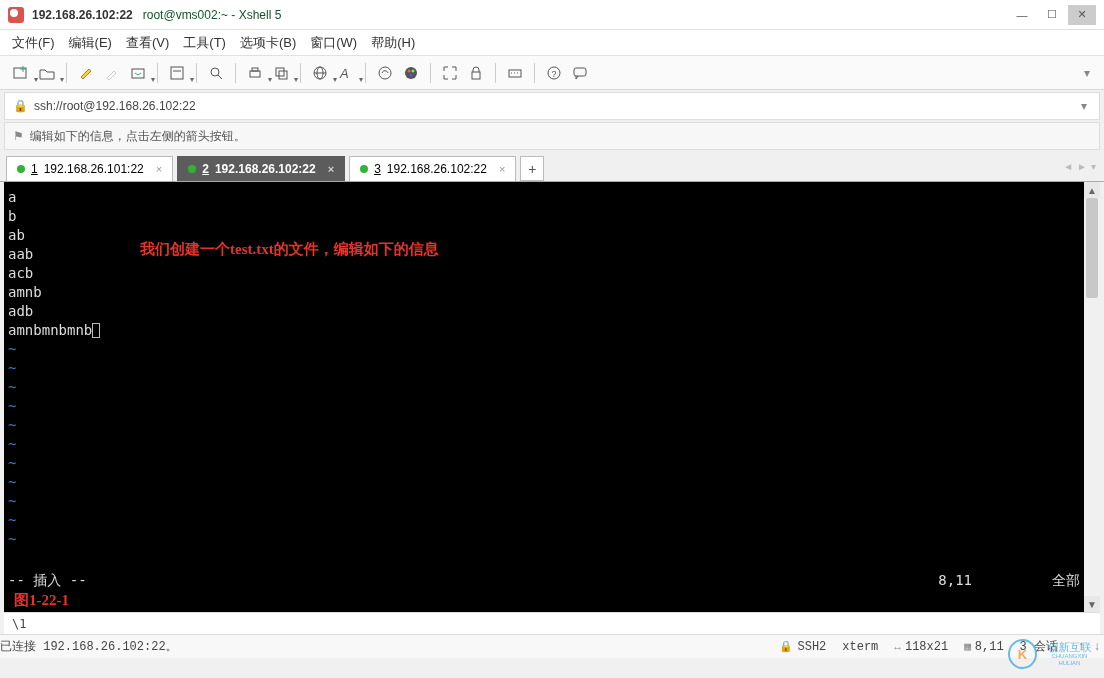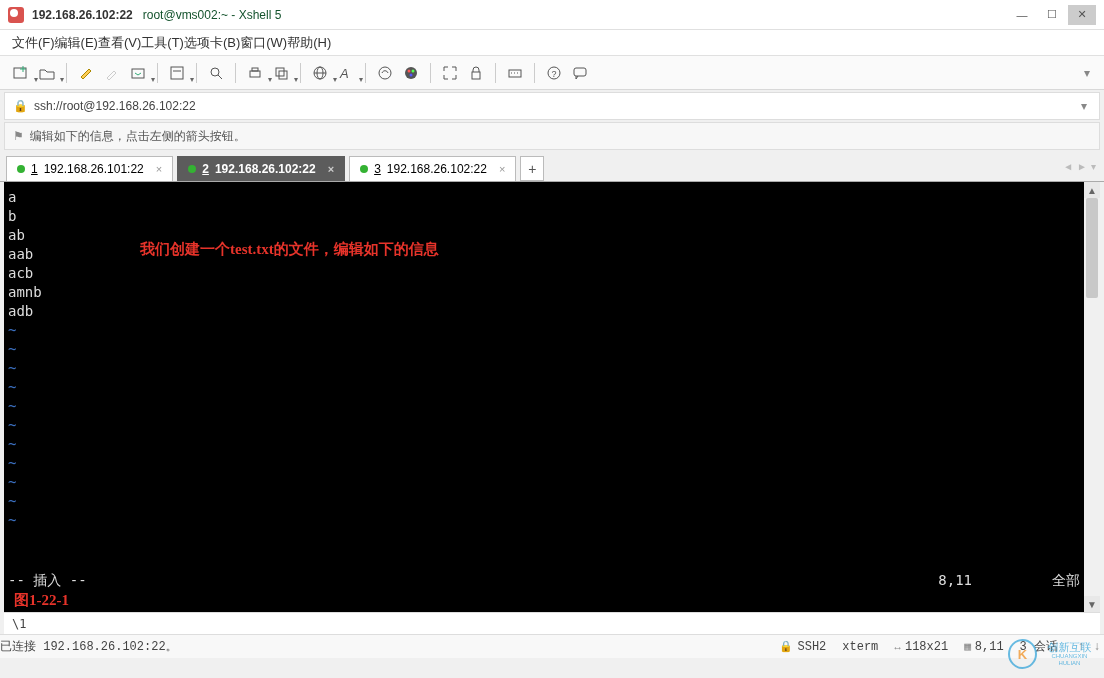--- a/index.html
+++ b/index.html
@@ -7,21 +7,21 @@
 
 .titlebar { height: 30px; background: #fff; display: flex; align-items: center; padding: 0 8px; border-bottom: 1px solid #e0e0e0; }
 .titlebar .app-icon { width: 16px; height: 16px; background: #d9534f; border-radius: 3px; margin-right: 8px; position: relative; }
 .titlebar .app-icon::after { content: ""; position: absolute; width: 8px; height: 8px; background: #fff; border-radius: 50%; top: 2px; left: 2px; }
 .titlebar .title-main { font-weight: bold; color: #333; }
 .titlebar .title-sub { color: #14532d; margin-left: 10px; }
 .titlebar .win-controls { margin-left: auto; display: flex; gap: 2px; }
 .titlebar .win-btn { width: 28px; height: 20px; display: flex; align-items: center; justify-content: center; color: #555; font-size: 11px; }
 .titlebar .win-btn.close { background: #ccc; }
 
-.menubar { height: 26px; background: #fff; display: flex; align-items: center; padding: 0 12px; border-bottom: 1px solid #e0e0e0; font-size: 13px; }
+.menubar { height: 26px; background: #fff; display: flex; align-items: center; padding: 0 12px; gap: 14px; border-bottom: 1px solid #e0e0e0; font-size: 13px; }
 .menubar .menu-item { color: #333; cursor: pointer; }
 
 .toolbar { height: 34px; background: #fafafa; display: flex; align-items: center; padding: 0 10px; gap: 4px; border-bottom: 1px solid #d8d8d8; }
 .toolbar .tb-btn { width: 22px; height: 22px; display: flex; align-items: center; justify-content: center; color: #555; position: relative; }
 .toolbar .tb-sep { width: 1px; height: 20px; background: #ccc; margin: 0 4px; }
 .toolbar .dd::after { content: "▾"; font-size: 8px; color: #666; position: absolute; right: -6px; bottom: 0; }
 .toolbar-end { margin-left: auto; width: 14px; height: 20px; display:flex; align-items:center; justify-content:center; color:#888; }
 
 .addressbar { height: 28px; background: #fff; border: 1px solid #ddd; margin: 2px 4px 0 4px; display: flex; align-items: center; padding: 0 8px; color: #444; }
 .addressbar .lock { margin-right: 6px; color: #777; }
@@ -253,20 +253,21 @@
 
 <div class="terminal-wrap">
   <div class="terminal">
     <div class="line">a</div>
     <div class="line">b</div>
     <div class="line">ab</div>
     <div class="line">aab</div>
     <div class="line">acb</div>
     <div class="line">amnb</div>
     <div class="line">adb</div>
+    <div class="line"><span>amnbmnbmnb</span><span class="cursor"></span></div>
     <div id="tildes">
         <div class="line tilde">~</div>
         <div class="line tilde">~</div>
         <div class="line tilde">~</div>
         <div class="line tilde">~</div>
         <div class="line tilde">~</div>
         <div class="line tilde">~</div>
         <div class="line tilde">~</div>
         <div class="line tilde">~</div>
         <div class="line tilde">~</div>

